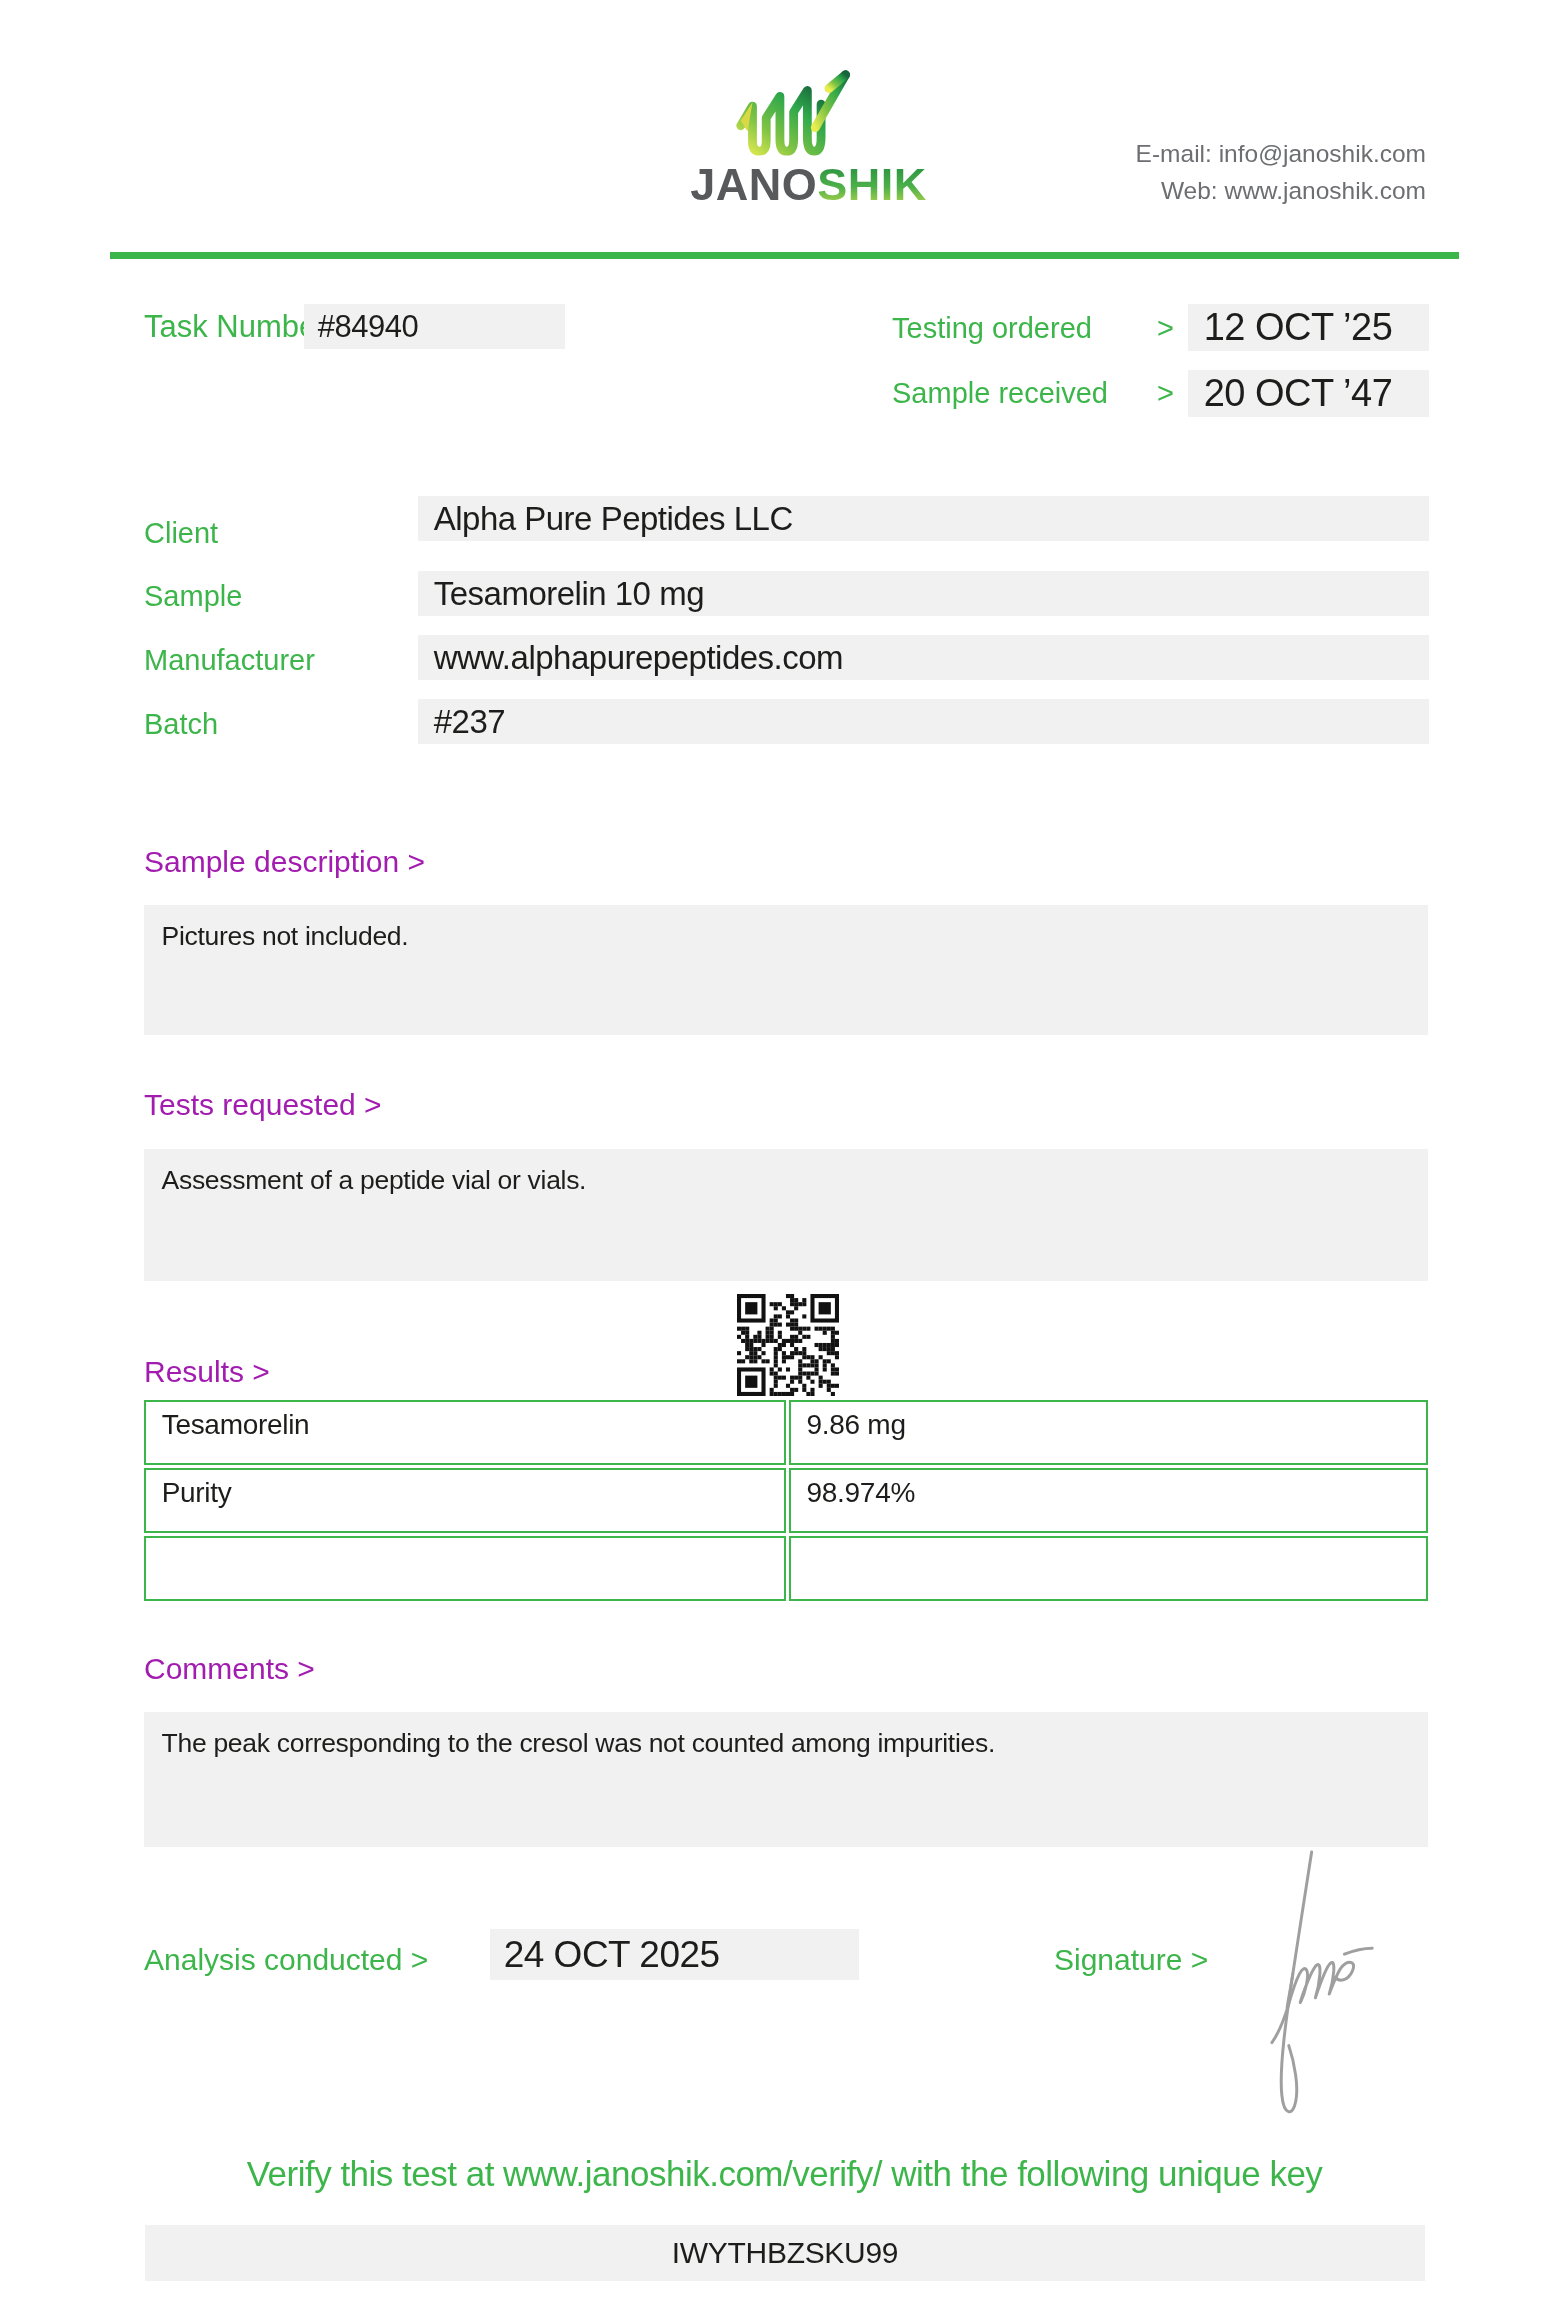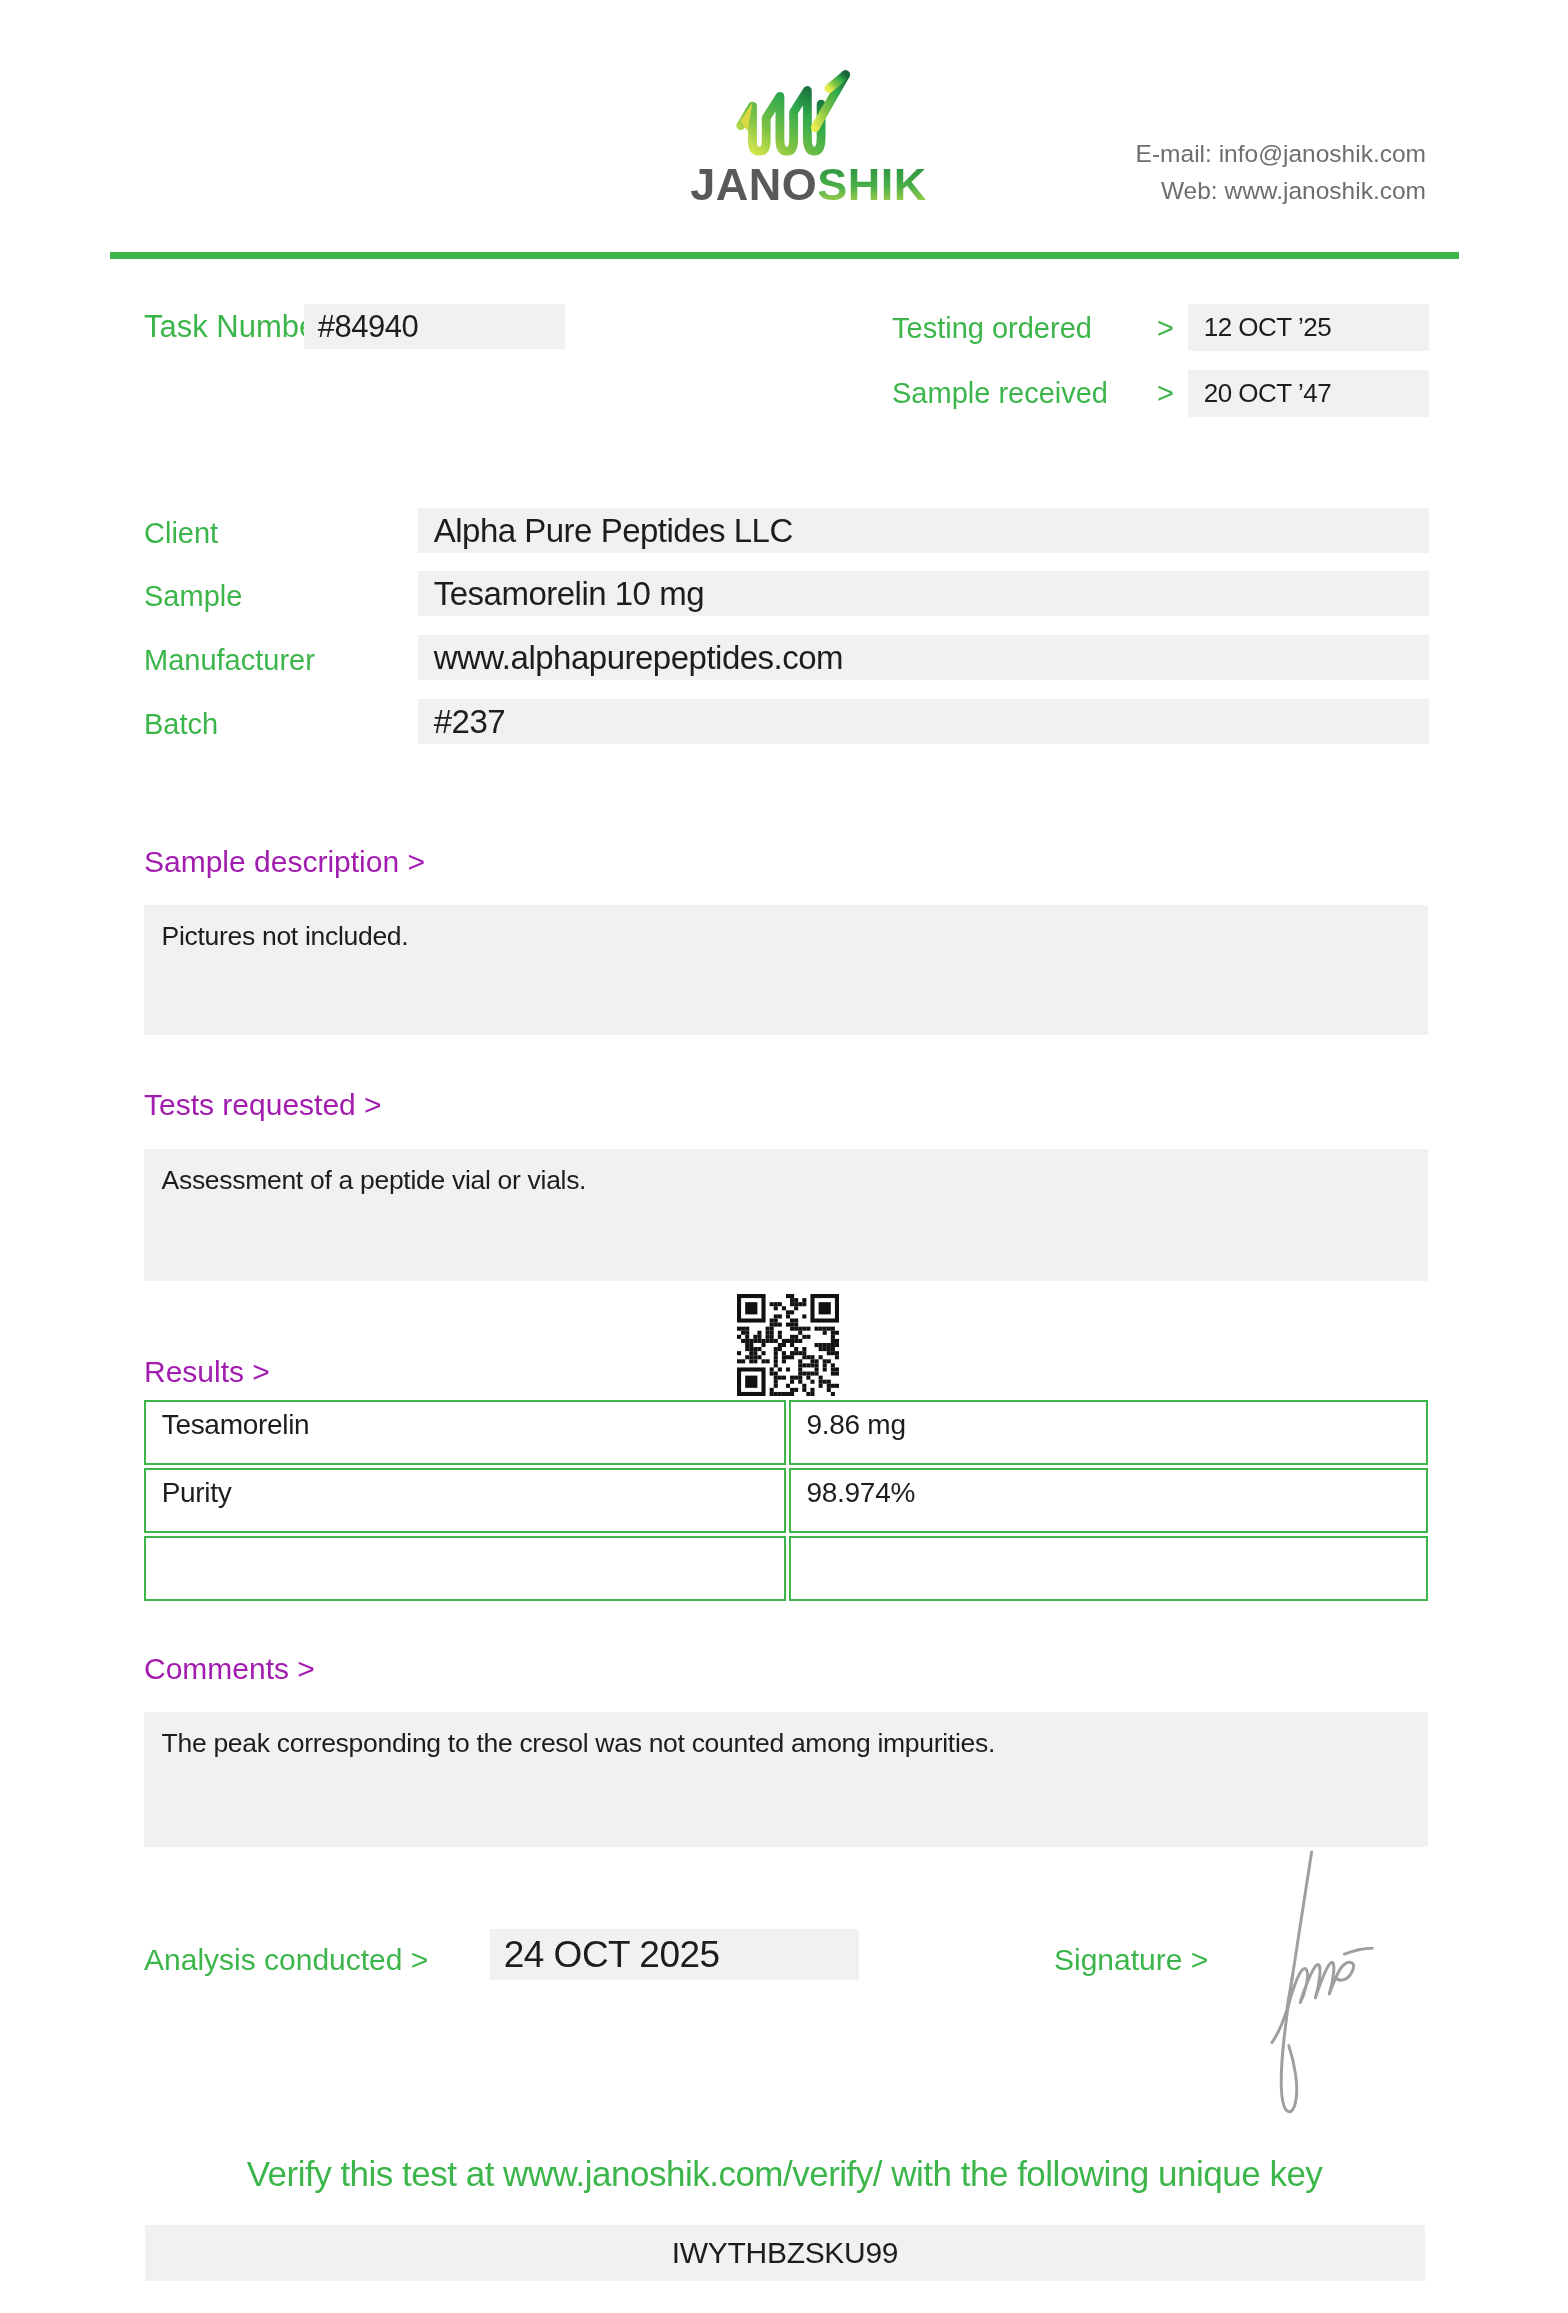--- a/index.html
+++ b/index.html
@@ -26,21 +26,21 @@
   .task-label { left:144px; top:309px; font-size:31px; }
   .task-box { left:304px; top:304px; width:261px; height:45px; }
   .task-box span { display:block; padding-left:13.7px; line-height:45px; font-size:31px; letter-spacing:-0.5px; }
 
   .date-label1 { left:892px; top:312px; font-size:29px; }
   .date-label2 { left:892px; top:377px; font-size:29px; }
   .date-arrow1 { left:1157px; top:312px; font-size:29px; }
   .date-arrow2 { left:1157px; top:377px; font-size:29px; }
   .date-box1 { left:1188px; top:304px; width:241px; height:47px; }
   .date-box2 { left:1188px; top:370px; width:241px; height:47px; }
-  .date-box span { display:block; padding-left:15.7px; line-height:47px; font-size:26px; letter-spacing:-0.5px; }
+  .date-box span { display:block; padding-left:15.7px; line-height:47px; font-size:38px; letter-spacing:-0.5px; }
 
   .info-row .lbl { position:absolute; left:144px; font-size:29px; color:#3cb54a; }
   .info-row .val { position:absolute; left:418px; width:1011px; height:45px; background:#f1f1f2; }
   .info-row .val span { display:block; padding-left:15.7px; line-height:45px; font-size:33px; letter-spacing:-0.5px; }
 
   .sec-head { left:144px; font-size:30px; color:#a21caf; }
   .sec-box { left:144px; width:1284px; background:#f1f1f2; }
   .sec-box span { display:block; padding:15.7px 0 0 17.6px; font-size:26.5px; letter-spacing:-0.3px; }
 
   .qr { left:737px; top:1294px; width:102px; height:102px; }
@@ -102,21 +102,21 @@
   </div>
 
   <div class="abs green-label date-label2">Sample received</div>
   <div class="abs green-label date-arrow2">&gt;</div>
   <div class="abs graybox date-box date-box2">
     <span>20 OCT ’47</span>
   </div>
 
   <div class="info-row">
     <div class="lbl" style="top:517px">Client</div>
-    <div class="val" style="top:508px">
+    <div class="val" style="top:496px">
         <span>Alpha Pure Peptides LLC</span>
       </div>
   </div>
   <div class="info-row">
     <div class="lbl" style="top:580px">Sample</div>
     <div class="val" style="top:571px">
         <span>Tesamorelin 10 mg</span>
       </div>
   </div>
   <div class="info-row">

